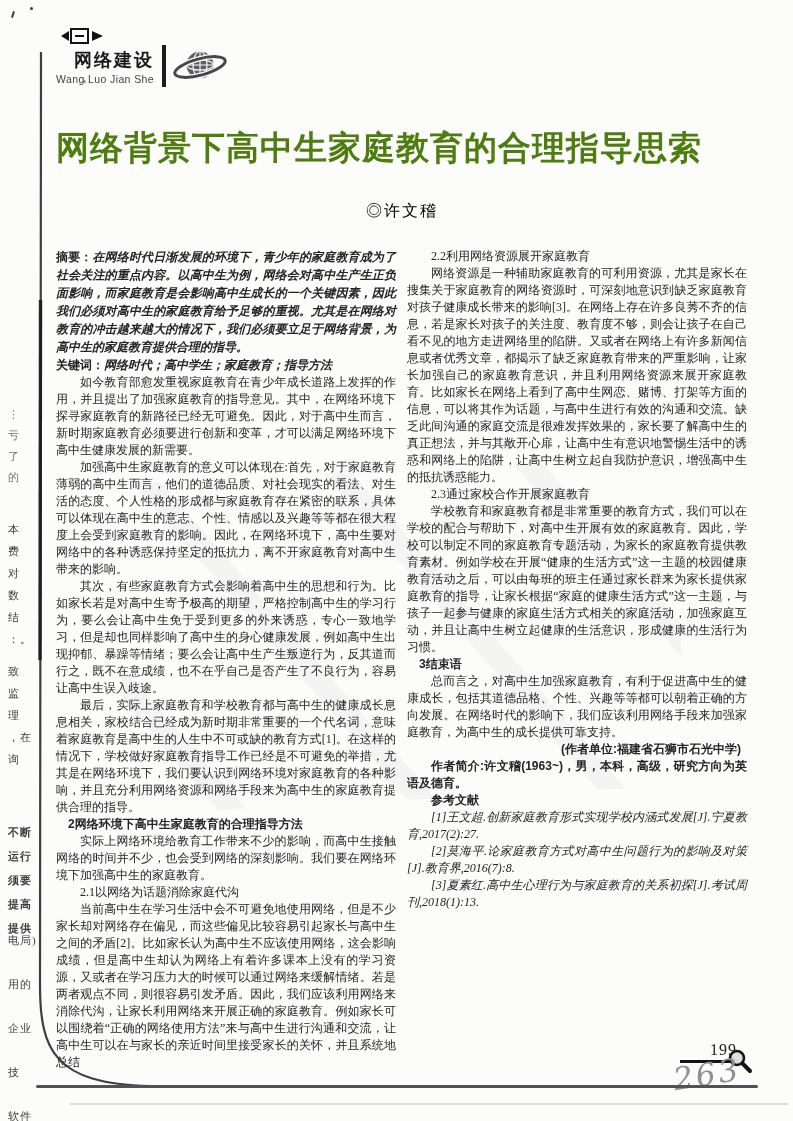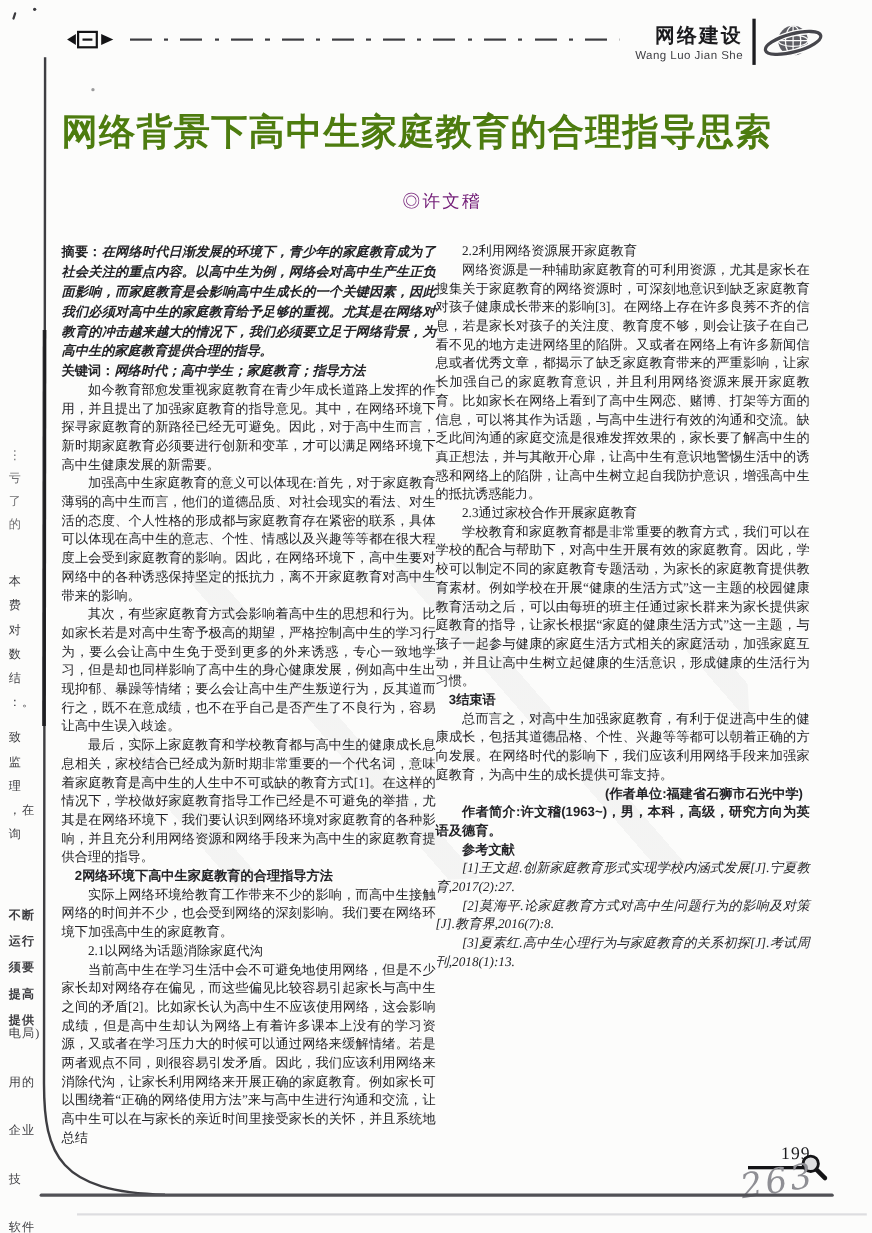--- a/index.html
+++ b/index.html
@@ -19,40 +19,40 @@
   
   .frag{position:absolute;left:8px;width:32px;font-size:11px;color:#3c3c40;white-space:pre-line;
         line-height:21px;letter-spacing:1px;overflow:visible;font-family:"Liberation Serif",serif;}
   .frag.g1{top:404px;opacity:.75;}
   .frag.g2{top:518px;line-height:22px;}
   .frag.g3{top:660px;line-height:22px;}
   .frag.g4{top:820px;line-height:24px;font-weight:bold;}
   .frag.g5{top:918px;line-height:44px;}
   
   .content{position:absolute;left:56px;top:16px;width:692px;}
-  .hdr-row{display:flex;align-items:flex-start;}
+  .hdr-row{display:flex;align-items:flex-start;flex-direction:column;}
   .hdr-left{display:flex;align-items:center;flex:1;margin-top:12px;}
   .logo{display:inline-flex;align-items:center;margin-right:6px;}
   .logo .tri{width:0;height:0;border:5px solid transparent;border-right:8px solid #141416;}
   .logo .box{width:15px;height:12px;border:2.5px solid #141416;margin-left:1px;
              background:linear-gradient(#141416,#141416) center/9px 2px no-repeat;}
   .logo .nib{width:0;height:0;border:5px solid transparent;border-left:11px solid #141416;margin-left:3px;}
   .dashdot{flex:1;height:2.5px;margin:0 14px 0 4px;
      background:repeating-linear-gradient(to right,#3c3c40 0 20px,transparent 20px 31px,#3c3c40 31px 35px,transparent 35px 46px);}
   .journal{display:flex;align-items:center;}
   .journal-txt{text-align:right;margin-right:8px;}
   .journal-cn{font-family:"Liberation Sans",sans-serif;font-weight:bold;font-size:18px;letter-spacing:2px;color:#1a1a1d;}
   .journal-py{font-family:"Liberation Sans",sans-serif;font-size:10.5px;color:#3f3f44;margin-top:1px;letter-spacing:.4px;}
   .vbar{width:3.5px;height:42px;background:#1c1c1f;margin-right:7px;}
   
   .title{margin-top:38px;text-align:left;font-family:"Liberation Sans",sans-serif;font-weight:bold;
          font-size:33px;letter-spacing:1px;color:#4d7c0f;}
-  .author{margin-top:30px;text-align:center;font-size:16px;color:#701a75;letter-spacing:2px;}
+  .author{margin-top:30px;text-align:center;font-size:16px;color:#000000;letter-spacing:2px;}
   
-  .columns{margin-top:26px;display:flex;}
+  .columns{margin-top:26px;display:flex;gap:11px;}
   .col{width:340px;font-size:12px;line-height:17px;text-align:justify;color:#232327;}
   .col p{margin:0;}
   .lbl{font-style:normal;font-weight:bold;font-family:"Liberation Sans",sans-serif;}
   .abstract{font-style:italic;font-weight:600;line-height:18px;}
   .keywords{font-style:italic;font-weight:600;line-height:18px;}
   .indent{text-indent:2em;}
   .noindent{text-indent:0;}
   .heading{font-family:"Liberation Sans",sans-serif;font-weight:bold;text-indent:1em;}
   .subheading{text-indent:2em;}
   .aff{font-family:"Liberation Sans",sans-serif;font-weight:bold;text-align:right;padding-right:6px;margin-top:4px;}

